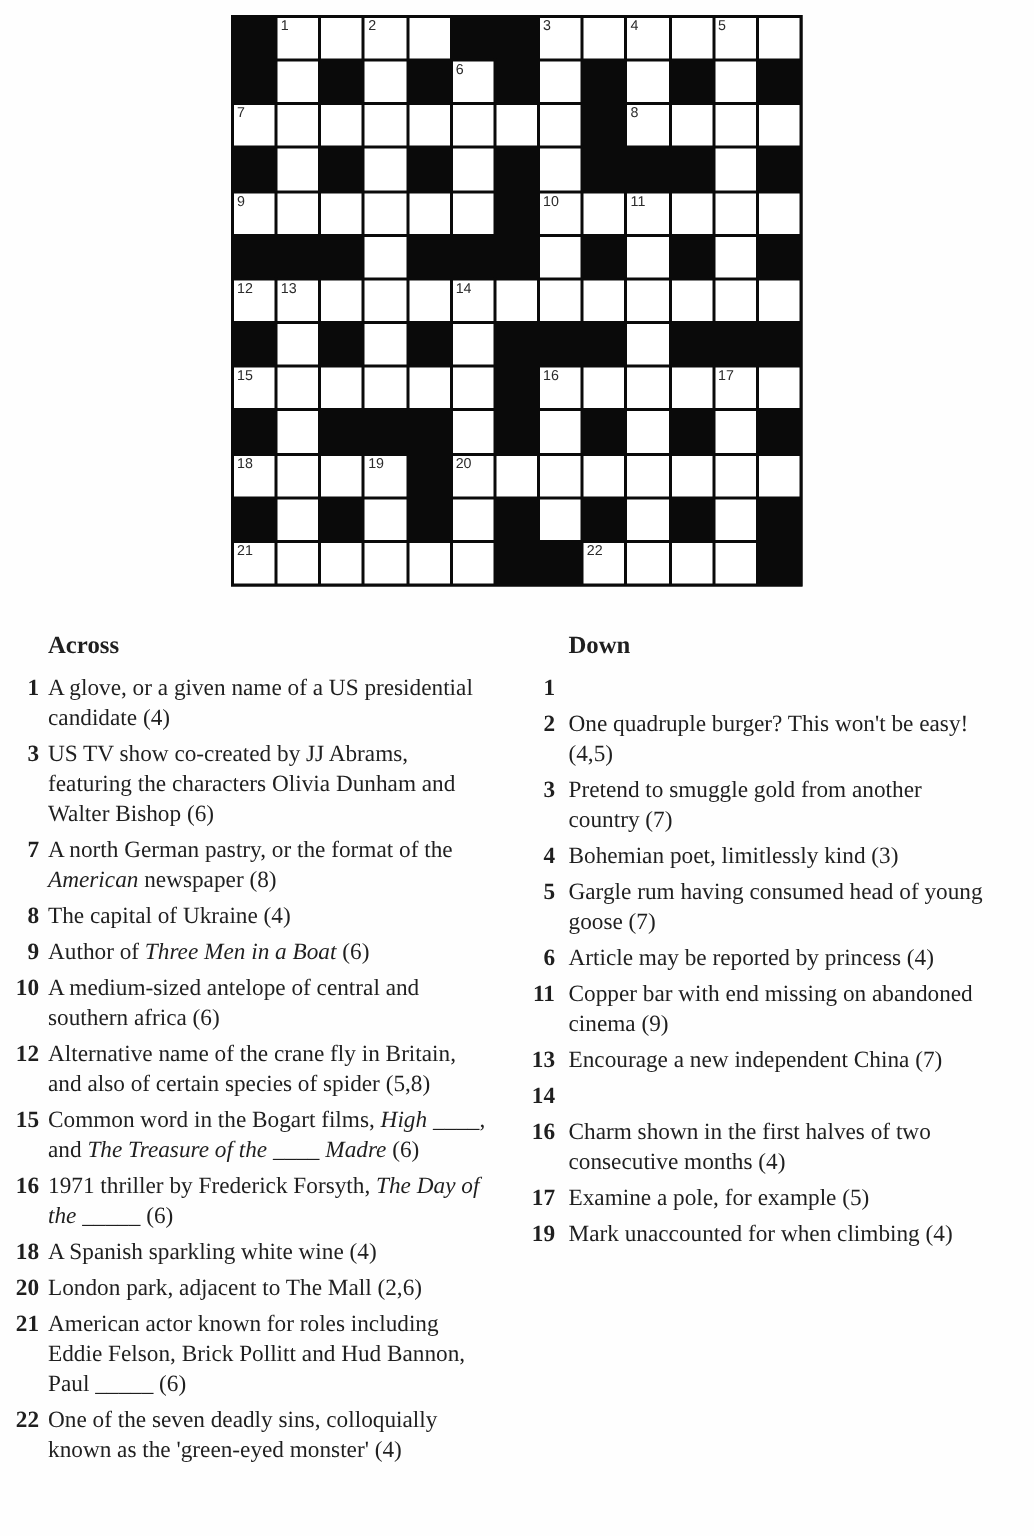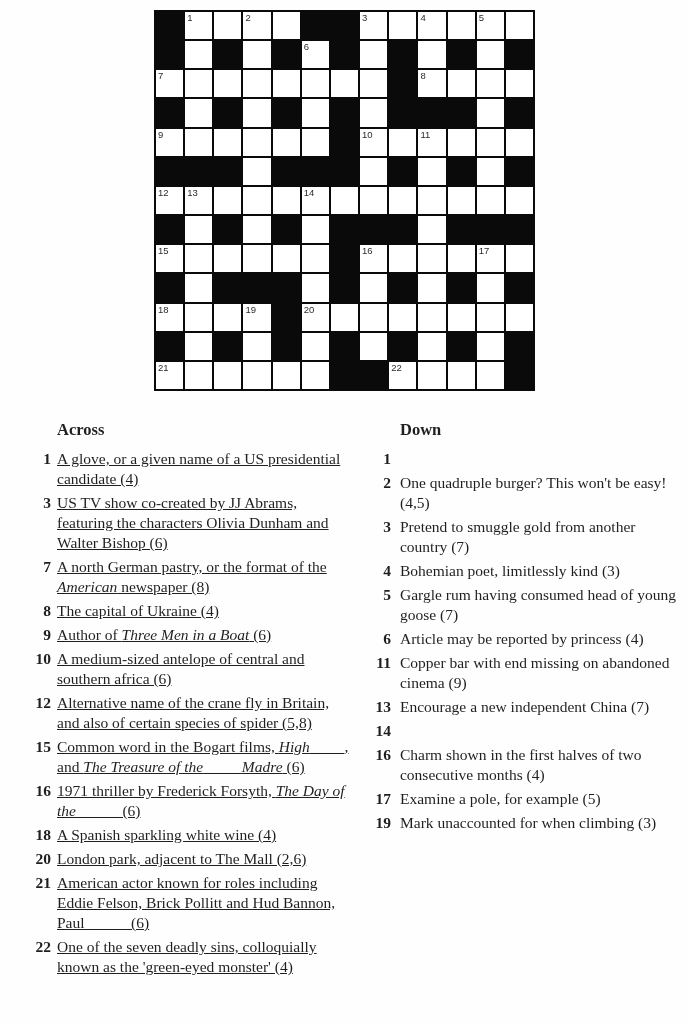--- a/index.html
+++ b/index.html
@@ -36,21 +36,21 @@
     left: 2px;
     font-family: "Liberation Sans", sans-serif;
     font-size: 9.5px;
     line-height: 11px;
     color: #2b2b2b;
   }
 
   
   .clues {
     display: flex;
-    padding-left: 33px;
+    padding-left: 8px;
     margin-top: 29px;
     font-size: 15.5px;
     line-height: 20px;
   }
   .col-across { width: 322px; }
   .col-down   { width: 320px; margin-left: 22px; font-family: Liberation Serif, serif; }
 
   .clue-header {
     font-weight: bold;
     font-size: 16.5px;
@@ -64,21 +64,21 @@
     margin-bottom: 4px;
   }
   .clue-num {
     flex: 0 0 18px;
     text-align: right;
     font-weight: bold;
   }
   .col-across .clue-num { margin-right: 6px; }
   .col-down   .clue-num { margin-right: 9px; }
   .clue-text { flex: 1; }
-  .col-across .clue-text { max-width: 296px; text-decoration: underline; }
+  .col-across .clue-text { max-width: 296px; }
   .col-down   .clue-text { max-width: 282px; }
 </style>
 </head>
 <body>
 
 <div class="page">
 
   <div class="grid-wrap">
     <div class="grid">
         <div class="cell black"></div>
@@ -397,19 +397,19 @@
           <div class="clue">
             <div class="clue-num">16</div>
             <div class="clue-text"><span>Charm shown in the first halves of two consecutive months (4)</span></div>
           </div>
           <div class="clue">
             <div class="clue-num">17</div>
             <div class="clue-text"><span>Examine a pole, for example (5)</span></div>
           </div>
           <div class="clue">
             <div class="clue-num">19</div>
-            <div class="clue-text"><span>Mark unaccounted for when climbing (3)</span></div>
+            <div class="clue-text"><span>Mark unaccounted for when climbing (4)</span></div>
           </div>
         </div>
     </div>
 
   </div>
 </div>
 
 </body></html>

